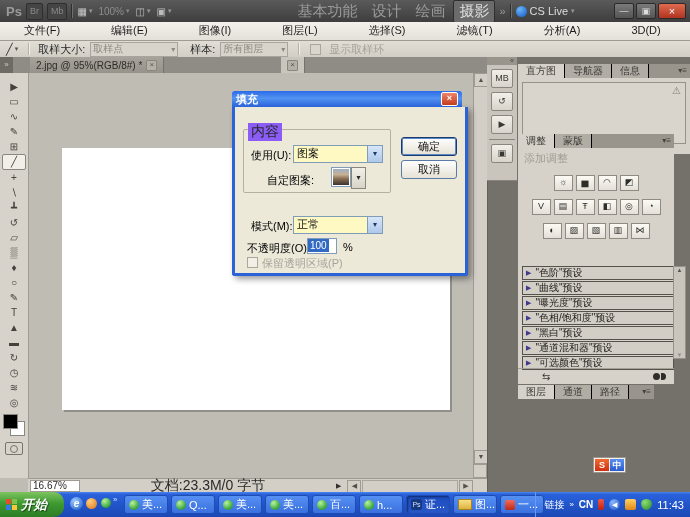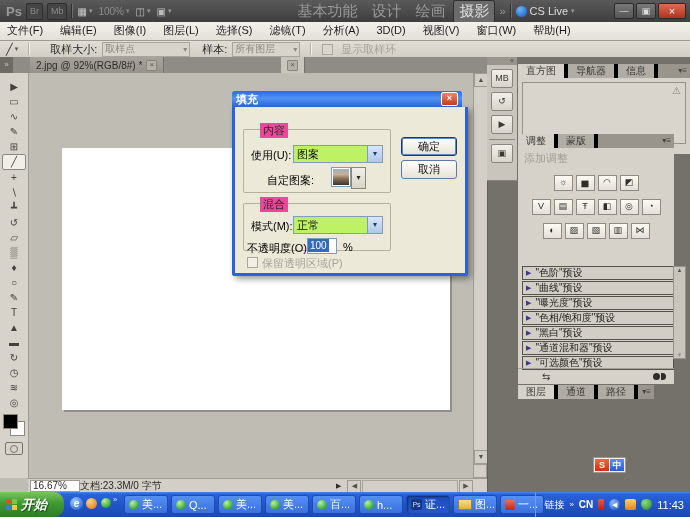--- a/index.html
+++ b/index.html
@@ -12,21 +12,21 @@
   .tb-btn{height:15px;border:1px solid #2e2e2e;background:#454545;color:#8a8a8a;font-size:9px;
     display:inline-flex;align-items:center;padding:0 3px;border-radius:2px;margin-left:4px}
   .ws{color:#9a9a9a;font-size:15px;padding:2px 6px;margin-left:2px}
   .ws.active{background:#6b6b6b;border:1px solid #2e2e2e;border-radius:2px;color:#ddd;padding:1px 5px}
   .winbtn{width:18px;height:14px;border:1px solid #2a2a2a;border-radius:2px;background:linear-gradient(#7a7a7a,#555);
     color:#ddd;font-size:9px;display:inline-flex;align-items:center;justify-content:center;margin-left:2px}
   .winbtn.close{width:26px;background:linear-gradient(#e06a50,#b03420);color:#fff;font-size:11px}
   
   .menubar{left:0;top:22px;width:690px;height:18px;background:linear-gradient(#f4f1ec,#e3e0d9);
     border-bottom:1px solid #9f9b93;color:#1c1c1c}
-  .menubar span{display:inline-block;line-height:17px;padding:0 7px}
+  .menubar span{display:inline-block;line-height:17px;padding:0 24px}
   
   .optionsbar{left:0;top:41px;width:690px;height:16px;background:linear-gradient(#e2ded6,#d2cec6);
     border-bottom:1px solid #9f9b93;color:#2a2a2a}
   .dd{height:13px;border:1px solid #a8a49c;background:#d8d4cc;color:#8d897f;display:inline-flex;
     align-items:center;padding:0 2px;font-size:10px}
   .dd .car{margin-left:auto;color:#8d897f;font-size:8px}
   .cb{width:9px;height:9px;border:1px solid #aaa69e;background:#dad6ce;display:inline-block}
   
   .tabrow{left:0;top:57px;width:690px;height:16px;background:#8f8c85}
   .dtab{height:16px;display:inline-flex;align-items:center;gap:4px;padding:0 6px;font-size:10px;
@@ -47,39 +47,39 @@
   .vscroll{left:473px;top:73px;width:14px;height:391px;background:#d3cfc7;border-left:1px solid #9f9b93}
   .sbtn{background:#d3cfc7;border:1px solid #9f9b93;color:#55524c;font-size:7px;text-align:center}
   .statusrow{left:28px;top:478px;width:459px;height:14px;background:#d3cfc7;border-top:1px solid #9f9b93;color:#2a2a2a}
   .inset{background:#fff;border:1px solid #9f9b93;font-size:10px}
   
   .dockbg{left:487px;top:57px;width:203px;height:435px;background:#74716b;border-left:1px solid #63605a}
   .strip{left:487px;top:57px;width:30px;height:123px;background:#c9c5bd;border-bottom:1px solid #8a867e}
   .sicon{width:20px;height:17px;margin:4px auto 0;background:linear-gradient(#f2efe8,#d8d4cc);
     border:1px solid #8a867e;border-radius:2px;text-align:center;line-height:16px;font-size:9px;color:#3a3834}
   .ptabs{height:14px;background:#99958d;display:flex;font-size:10px;color:#3a3834}
-  .ptab{padding:0 8px;line-height:14px;background:#b1ada5;border-right:4px solid #000000}
+  .ptab{padding:0 8px;line-height:14px;background:#b1ada5;border-right:1px solid #000000}
   .ptab.active{background:#d6d2ca}
   .pmenu{margin-left:auto;color:#44423c;font-size:8px;line-height:14px;padding-right:3px}
   .pbody{background:#d6d2ca}
   .aicon{width:17px;height:14px;background:linear-gradient(#fcfaf4,#e4e0d8);border:1px solid #8f8b83;
     text-align:center;line-height:13px;font-size:9px;color:#2f2d29}
   .prow{height:12px;border:1px solid #55524c;margin-bottom:1px;display:flex;align-items:center;
     gap:4px;padding:0 3px;font-size:10px;color:#23211e;background:#d2cec6}
   .parrow{color:#3f3c8f;font-size:7px}
   
   .dialog{left:232px;top:107px;width:230px;height:166px;background:#ece9d8;border:3px solid #2a62d8;
     border-top:none;border-radius:0 0 3px 3px;box-shadow:3px 3px 6px rgba(0,0,0,.4);z-index:50}
   .dtitle{left:-3px;top:-16px;width:230px;height:16px;background:linear-gradient(180deg,#2a6ae8,#5292f2 45%,#2a62d8);
     border-radius:3px 3px 0 0;color:#fff;font-weight:bold;font-size:11px;display:flex;align-items:center;padding:0 4px;box-sizing:border-box}
   .dclose{margin-left:auto;width:15px;height:12px;background:linear-gradient(#ef8468,#c33b1f);
     border:1px solid #fff;border-radius:2px;color:#fff;font-size:9px;line-height:11px;text-align:center}
   .group{border:1px solid #b5b19d;border-radius:2px}
-  .group .legend{position:absolute;top:-7px;left:16px;background:#ec4899;padding:0 3px;font-size:11px;color:#2a2a2a}
-  .xsel{background:#bef264;border:1px solid #7f9db9;height:16px;display:flex;align-items:center;font-size:11px;color:#111}
+  .group .legend{position:absolute;top:-7px;left:4px;background:#8b5cf6;padding:0 3px;font-size:14px;color:#2a2a2a}
+  .xsel{background:#fef9c3;border:1px solid #7f9db9;height:16px;display:flex;font-size:11px;color:#111}
   .xsel .txt{padding-left:3px}
   .xsel .btn{margin-left:auto;width:14px;height:100%;background:linear-gradient(#d8e6f8,#aec8ea);
     border-left:1px solid #7f9db9;color:#1c3a6a;font-size:8px;text-align:center;line-height:15px}
   .xbtn{background:linear-gradient(#fefefe,#e6e2d4);border:1px solid #1c3a6e;border-radius:3px;
     font-size:11px;color:#111;text-align:center;line-height:16px}
   .xbtn.def{box-shadow:0 0 0 1px #5a8ac6 inset}
   
   .taskbar{left:0;top:492px;width:690px;height:25px;
     background:linear-gradient(180deg,#4a86f0 0%,#2a62dc 9%,#2256cc 45%,#1c48b4 90%,#16繁3c9e 100%)}
   .taskbar{background:linear-gradient(180deg,#4a86f0 0%,#2a62dc 9%,#2256cc 45%,#1c48b4 100%)}
@@ -152,38 +152,38 @@
     <span>3D(D)</span>
     <span>视图(V)</span>
     <span>窗口(W)</span>
     <span>帮助(H)</span>
   </div>
 
   <div class="a optionsbar flex">
     <span style="margin-left:6px;color:#333;font-size:11px">╱</span>
     <span style="color:#555;font-size:7px;margin:0 6px 0 2px">▾</span>
     <span class="sep-v" style="background:#b5b1a9;border-right:1px solid #f2efe8;height:12px"></span>
-    <span style="margin-left:16px">取样大小:</span>
+    <span style="margin-left:4px">取样大小:</span>
     <span class="dd" style="width:82px;margin-left:5px">
       <span>取样点</span>
       <span class="car">▾</span>
     </span>
     <span style="margin-left:12px">样本:</span>
     <span class="dd" style="width:62px;margin-left:5px">
       <span>所有图层</span>
       <span class="car">▾</span>
     </span>
     <span class="sep-v" style="background:#b5b1a9;border-right:1px solid #f2efe8;height:12px;margin:0 10px"></span>
     <span class="cb"></span>
     <span style="color:#a5a199;margin-left:8px">显示取样环</span>
   </div>
 
   <div class="a tabrow">
     <div class="dtab" style="position:absolute;left:30px;top:0">
-      <span>2.jpg @ 92%(RGB/8#) *</span>
+      <span>2.jpg @ 95%(RGB/8#) *</span>
       <span class="tclose">×</span>
     </div>
     <div class="dtab active" style="position:absolute;left:281px;top:0">
       <span class="tclose">×</span>
     </div>
   </div>
   <div class="a grip">»</div>
 
   <div class="a toolbar">
     <div style="height:6px"></div>
@@ -221,21 +221,21 @@
   <div class="a canvas"></div>
 
   <div class="a vscroll">
     <div class="sbtn" style="position:absolute;top:0;left:0;width:12px;height:12px;line-height:11px">▲</div>
     <div class="sbtn" style="position:absolute;bottom:0;left:0;width:12px;height:12px;line-height:11px">▼</div>
   </div>
   <div class="a sbtn" style="left:473px;top:464px;width:12px;height:12px"></div>
 
   <div class="a statusrow flex">
     <span class="inset" style="margin-left:2px;width:46px;height:10px;line-height:10px;padding-left:2px">16.67%</span>
-    <span style="width:256px;text-align:left;font-size:10px">文档:23.3M/0 字节</span>
+    <span style="width:256px;text-align:center;font-size:14px">文档:23.3M/0 字节</span>
     <span style="font-size:7px;color:#33312d">▶</span>
     <span class="sbtn" style="width:12px;height:11px;line-height:10px;margin-left:6px">◀</span>
     <span style="flex:1;height:11px;background:#d3cfc7;border:1px solid #aaa69e;margin:0 1px"></span>
     <span class="sbtn" style="width:12px;height:11px;line-height:10px;margin-right:14px">▶</span>
   </div>
 
   <div class="a dockbg"></div>
 
   <div class="a strip">
     <div style="height:8px;background:#99958d;color:#44423c;font-size:7px;text-align:right;padding-right:3px;line-height:8px">«</div>
@@ -368,23 +368,20 @@
     </div>
     <span class="a" style="left:32px;top:66px">自定图案:</span>
     <div class="a" style="left:96px;top:60px;width:20px;height:20px;background:#fff;border:1px solid #7f9db9;padding:1px;box-sizing:border-box">
       <div style="width:100%;height:100%;background:linear-gradient(180deg,#9ab0c4 0%,#c8b094 35%,#8a7054 60%,#3a3230 100%)"></div>
     </div>
     <div class="a" style="left:116px;top:60px;width:13px;height:20px;background:linear-gradient(#f2efe8,#d8d4c8);border:1px solid #8a867e;text-align:center;font-size:8px;line-height:19px;color:#2a2a2a">▾</div>
 
     <div class="a xbtn def" style="left:166px;top:30px;width:54px;height:17px">确定</div>
     <div class="a xbtn" style="left:166px;top:53px;width:54px;height:17px;border-color:#5a7aa8">取消</div>
 
-    <div class="a group" style="left:8px;top:96px;width:146px;height:46px">
-      <span class="legend">混合</span>
-    </div>
     <span class="a" style="left:16px;top:112px">模式(M):</span>
     <div class="a xsel" style="left:58px;top:109px;width:88px">
       <span class="txt">正常</span>
       <span class="btn">▾</span>
     </div>
     <span class="a" style="left:12px;top:134px">不透明度(O):</span>
     <div class="a" style="left:72px;top:131px;width:28px;height:14px;background:#fff;border:1px solid #7f9db9">
       <span style="background:#316ac5;color:#fff;font-size:10px;padding:0 2px;line-height:13px;display:inline-block">100</span>
     </div>
     <span class="a" style="left:108px;top:134px">%</span>

